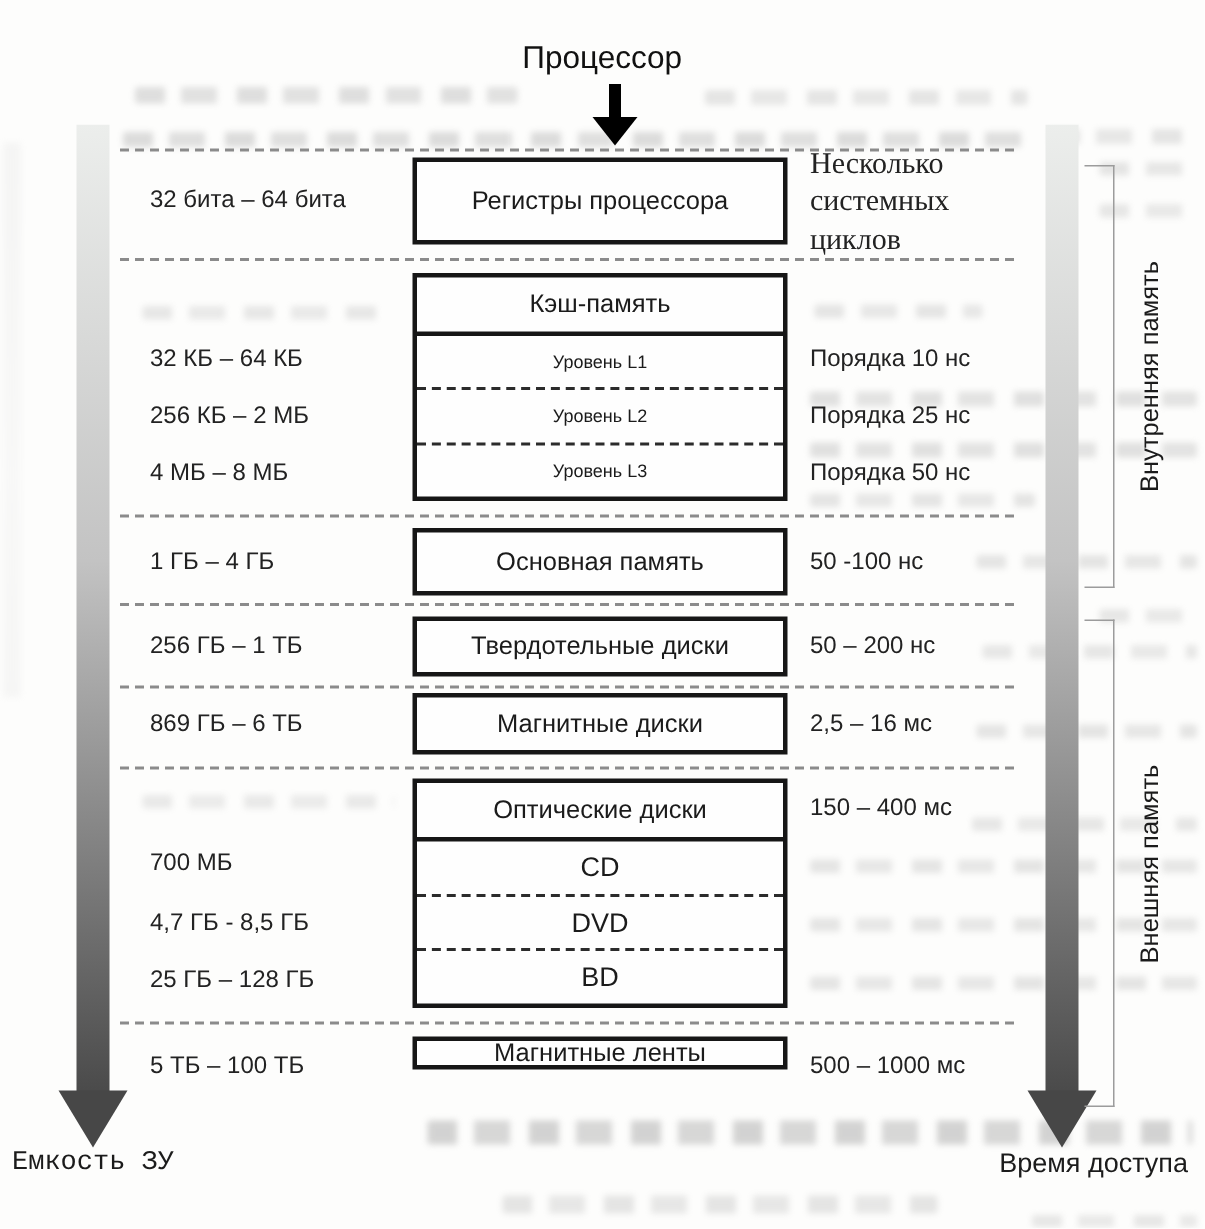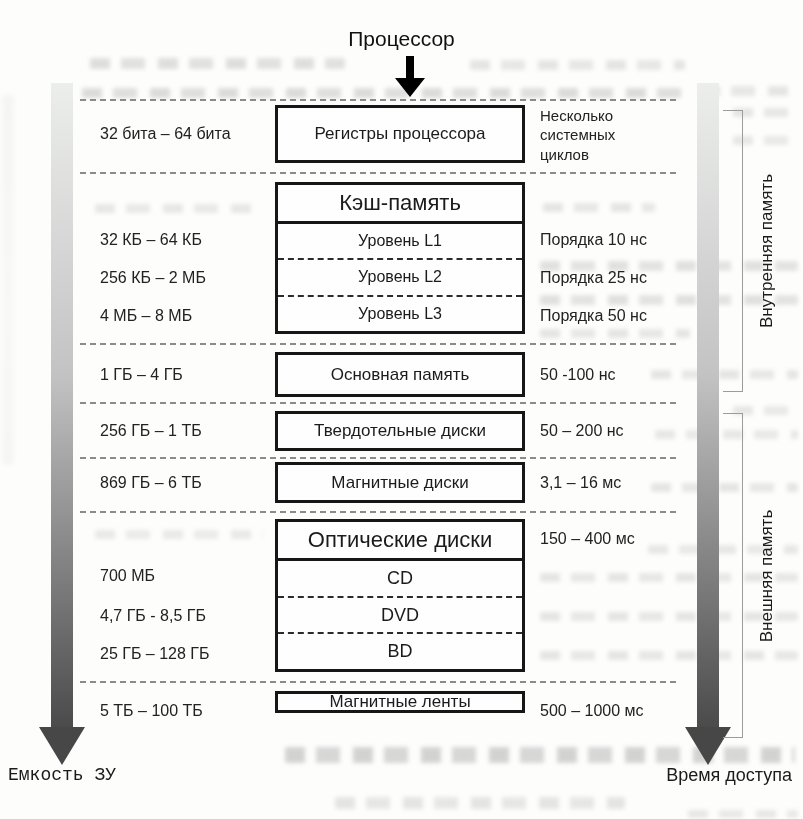--- a/index.html
+++ b/index.html
@@ -11,26 +11,26 @@
     background:repeating-linear-gradient(90deg,#8f8f8f 0 20px,transparent 20px 31px,#9a9a9a 31px 55px,transparent 55px 68px);}
   .smudge.v{background:linear-gradient(180deg,#bdbdbd,#d7d7d7 60%,#c4c4c4);}
 
   
   .layer{position:absolute;inset:0;z-index:1;}
   .title{position:absolute;left:0;top:27px;width:803px;text-align:center;
     font-family:Liberation Sans, sans-serif;font-size:21px;color:#111;}
   .dash{position:absolute;left:80px;width:596px;height:0;border-top:2px dashed #8b8b8b;}
   .cap{position:absolute;left:100px;width:172px;display:flex;align-items:center;font-size:16px;color:#222;}
   .time{position:absolute;left:540px;width:155px;display:flex;align-items:center;font-size:16px;color:#222;}
-  .time.multiline{width:112px;line-height:1.28;font-size:15px;}
+  .time.multiline{width:112px;line-height:1.28;font-size:20px;font-family:Liberation Serif, serif;}
   .mbox{position:absolute;left:275px;width:250px;border:3px solid #161616;background:rgba(255,255,255,0.6);
     display:flex;align-items:center;justify-content:center;font-size:17px;text-align:center;box-sizing:border-box;}
   .mbox.stack{flex-direction:column;align-items:stretch;justify-content:flex-start;padding:0;}
-  .box-head{height:36px;border-bottom:3px solid #161616;display:flex;align-items:center;justify-content:center;font-size:22px;}
-  .lvl{flex:1;display:flex;align-items:center;justify-content:center;font-size:16px;}
+  .box-head{height:36px;border-bottom:3px solid #161616;display:flex;align-items:center;justify-content:center;font-size:17px;}
+  .lvl{flex:1;display:flex;align-items:center;justify-content:center;font-size:12px;}
   .lvl + .lvl{border-top:2.5px dashed #2b2b2b;}
   .lvl.small{font-size:18px;}
 
   .axis-label{position:absolute;top:765px;font-size:18px;color:#1b1b1b;}
   .axis-label.left{left:8px;width:160px;text-align:left;font-family:Liberation Mono, monospace;}
   .axis-label.right{left:640px;width:152px;text-align:right;}
 
   .bracket{position:absolute;left:723px;width:20px;box-sizing:border-box;
     border-top:1.5px solid #9c9c9c;border-right:1.5px solid #9c9c9c;border-bottom:1.5px solid #9c9c9c;}
   .vlabel-wrap{position:absolute;left:744px;width:46px;display:flex;align-items:center;justify-content:center;}
@@ -128,21 +128,21 @@
     <div class="cap" style="top:352px;height:45px">1 ГБ – 4 ГБ</div>
     <div class="mbox" style="top:352px;height:45px">Основная память</div>
     <div class="time" style="top:352px;height:45px">50 -100 нс</div>
 
     <div class="cap" style="top:411px;height:40px">256 ГБ – 1 ТБ</div>
     <div class="mbox" style="top:411px;height:40px">Твердотельные диски</div>
     <div class="time" style="top:411px;height:40px">50 – 200 нс</div>
 
     <div class="cap" style="top:462px;height:41px">869 ГБ – 6 ТБ</div>
     <div class="mbox" style="top:462px;height:41px">Магнитные диски</div>
-    <div class="time" style="top:462px;height:41px">3,1 – 16 мс</div>
+    <div class="time" style="top:462px;height:41px">2,5 – 16 мс</div>
 
     <div class="mbox stack" style="top:519px;height:153px">
       <div class="box-head">Оптические диски</div>
       <div class="lvl small">CD</div>
       <div class="lvl small">DVD</div>
       <div class="lvl small">BD</div>
     </div>
     <div class="time" style="top:521px;height:36px">150 – 400 мс</div>
     <div class="cap" style="top:557px;height:38px">700 МБ</div>
     <div class="cap" style="top:596px;height:39px">4,7 ГБ - 8,5 ГБ</div>

